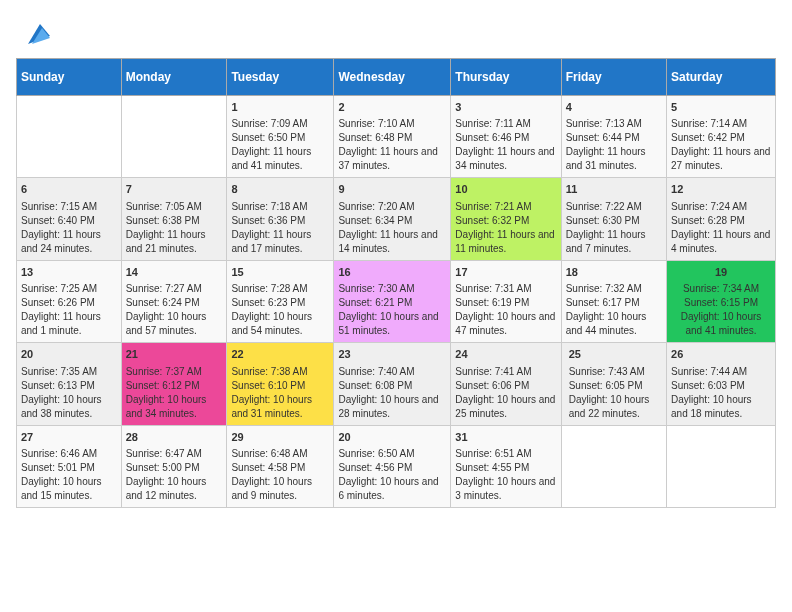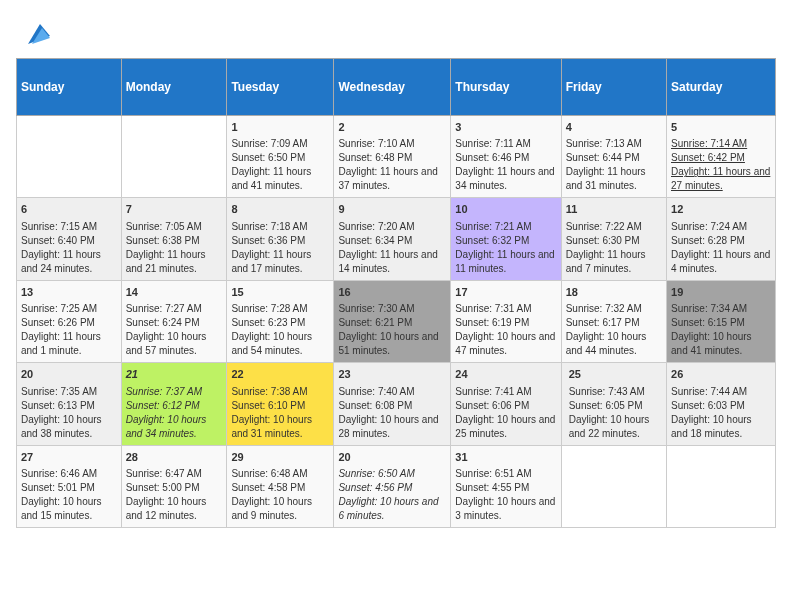--- a/index.html
+++ b/index.html
@@ -48,21 +48,21 @@
       color: #555;
     }
     table {
       width: 100%;
       border-collapse: collapse;
       font-size: 10.5px;
     }
     thead tr th {
       background-color: #2176c7;
       color: #fff;
-      padding: 21px 4px;
+      padding: 11px 4px;
       text-align: left;
       font-size: 12px;
       font-weight: bold;
       border: 1px solid #aaa;
     }
     tbody tr td {
       border: 1px solid #ccc;
       vertical-align: top;
       padding: 4px 4px;
       min-height: 80px;
@@ -128,75 +128,75 @@
 Daylight: 11 hours and 41 minutes.</span></td>
         <td style="background: rgb(249, 249, 249);"><span class="day-num">2</span><span style="white-space: pre-line;">Sunrise: 7:10 AM
 Sunset: 6:48 PM
 Daylight: 11 hours and 37 minutes.</span></td>
         <td style="background: rgb(249, 249, 249);"><span class="day-num">3</span><span style="white-space: pre-line;">Sunrise: 7:11 AM
 Sunset: 6:46 PM
 Daylight: 11 hours and 34 minutes.</span></td>
         <td style="background: rgb(249, 249, 249);"><span class="day-num">4</span><span style="white-space: pre-line;">Sunrise: 7:13 AM
 Sunset: 6:44 PM
 Daylight: 11 hours and 31 minutes.</span></td>
-        <td style="background: rgb(249, 249, 249);"><span class="day-num">5</span><span style="white-space: pre-line; text-decoration: underline;">Sunrise: 7:14 AM
+        <td style="background: rgb(249, 249, 249);"><span class="day-num">5</span><span style="white-space: pre-line;">Sunrise: 7:14 AM
 Sunset: 6:42 PM
 Daylight: 11 hours and 27 minutes.</span></td>
       </tr>
       <tr>
         <td style="background: rgb(239, 239, 239);"><span class="day-num">6</span><span style="white-space: pre-line;">Sunrise: 7:15 AM
 Sunset: 6:40 PM
 Daylight: 11 hours and 24 minutes.</span></td>
         <td style="background: rgb(239, 239, 239);"><span class="day-num">7</span><span style="white-space: pre-line;">Sunrise: 7:05 AM
 Sunset: 6:38 PM
 Daylight: 11 hours and 21 minutes.</span></td>
         <td style="background: rgb(239, 239, 239);"><span class="day-num">8</span><span style="white-space: pre-line; text-align: right;">Sunrise: 7:18 AM
 Sunset: 6:36 PM
 Daylight: 11 hours and 17 minutes.</span></td>
         <td style="background: rgb(239, 239, 239);"><span class="day-num">9</span><span style="white-space: pre-line;">Sunrise: 7:20 AM
 Sunset: 6:34 PM
 Daylight: 11 hours and 14 minutes.</span></td>
-        <td style="background: #c4b5fd; margin-left: 24px;"><span class="day-num">10</span><span style="white-space: pre-line;">Sunrise: 7:21 AM
+        <td style="background: #bef264; margin-left: 24px;"><span class="day-num">10</span><span style="white-space: pre-line;">Sunrise: 7:21 AM
 Sunset: 6:32 PM
 Daylight: 11 hours and 11 minutes.</span></td>
         <td style="background: rgb(239, 239, 239);"><span class="day-num">11</span><span style="white-space: pre-line;">Sunrise: 7:22 AM
 Sunset: 6:30 PM
 Daylight: 11 hours and 7 minutes.</span></td>
         <td style="background: rgb(239, 239, 239);"><span class="day-num">12</span><span style="white-space: pre-line;">Sunrise: 7:24 AM
 Sunset: 6:28 PM
 Daylight: 11 hours and 4 minutes.</span></td>
       </tr>
       <tr>
         <td style="background: rgb(249, 249, 249);"><span class="day-num">13</span><span style="white-space: pre-line;">Sunrise: 7:25 AM
 Sunset: 6:26 PM
 Daylight: 11 hours and 1 minute.</span></td>
         <td style="background: rgb(249, 249, 249);"><span class="day-num">14</span><span style="white-space: pre-line;">Sunrise: 7:27 AM
 Sunset: 6:24 PM
 Daylight: 10 hours and 57 minutes.</span></td>
         <td style="background: rgb(249, 249, 249);"><span class="day-num">15</span><span style="white-space: pre-line;">Sunrise: 7:28 AM
 Sunset: 6:23 PM
 Daylight: 10 hours and 54 minutes.</span></td>
-        <td style="background: #a3a3a3;"><span class="day-num">16</span><span style="white-space: pre-line;">Sunrise: 7:30 AM
+        <td style="background: #f0abfc;"><span class="day-num">16</span><span style="white-space: pre-line;">Sunrise: 7:30 AM
 Sunset: 6:21 PM
 Daylight: 10 hours and 51 minutes.</span></td>
         <td style="background: rgb(249, 249, 249);"><span class="day-num">17</span><span style="white-space: pre-line;">Sunrise: 7:31 AM
 Sunset: 6:19 PM
 Daylight: 10 hours and 47 minutes.</span></td>
         <td style="background: rgb(249, 249, 249);"><span class="day-num">18</span><span style="white-space: pre-line;">Sunrise: 7:32 AM
 Sunset: 6:17 PM
 Daylight: 10 hours and 44 minutes.</span></td>
-        <td style="background: #a3a3a3;"><span class="day-num">19</span><span style="white-space: pre-line;">Sunrise: 7:34 AM
+        <td style="background: #22c55e; text-align: center;"><span class="day-num">19</span><span style="white-space: pre-line;">Sunrise: 7:34 AM
 Sunset: 6:15 PM
 Daylight: 10 hours and 41 minutes.</span></td>
       </tr>
       <tr>
         <td style="background: rgb(239, 239, 239);"><span class="day-num">20</span><span style="white-space: pre-line;">Sunrise: 7:35 AM
 Sunset: 6:13 PM
 Daylight: 10 hours and 38 minutes.</span></td>
-        <td style="background: #bef264; font-style: italic;"><span class="day-num">21</span><span style="white-space: pre-line;">Sunrise: 7:37 AM
+        <td style="background: #ec4899;"><span class="day-num">21</span><span style="white-space: pre-line;">Sunrise: 7:37 AM
 Sunset: 6:12 PM
 Daylight: 10 hours and 34 minutes.</span></td>
         <td style="background: #fde047;"><span class="day-num">22</span><span style="white-space: pre-line;">Sunrise: 7:38 AM
 Sunset: 6:10 PM
 Daylight: 10 hours and 31 minutes.</span></td>
         <td style="background: rgb(239, 239, 239);"><span class="day-num">23</span><span style="white-space: pre-line; margin-top: 20px;">Sunrise: 7:40 AM
 Sunset: 6:08 PM
 Daylight: 10 hours and 28 minutes.</span></td>
         <td style="background: rgb(239, 239, 239);"><span class="day-num">24</span><span style="white-space: pre-line;">Sunrise: 7:41 AM
 Sunset: 6:06 PM
@@ -211,21 +211,21 @@
       <tr>
         <td style="background: rgb(249, 249, 249);"><span class="day-num">27</span><span style="white-space: pre-line;">Sunrise: 6:46 AM
 Sunset: 5:01 PM
 Daylight: 10 hours and 15 minutes.</span></td>
         <td style="background: rgb(249, 249, 249);"><span class="day-num">28</span><span style="white-space: pre-line;">Sunrise: 6:47 AM
 Sunset: 5:00 PM
 Daylight: 10 hours and 12 minutes.</span></td>
         <td style="background: rgb(249, 249, 249);"><span class="day-num">29</span><span style="white-space: pre-line;">Sunrise: 6:48 AM
 Sunset: 4:58 PM
 Daylight: 10 hours and 9 minutes.</span></td>
-        <td style="background: rgb(249, 249, 249);"><span class="day-num">20</span><span style="white-space: pre-line; font-style: italic;">Sunrise: 6:50 AM
+        <td style="background: rgb(249, 249, 249);"><span class="day-num">20</span><span style="white-space: pre-line;">Sunrise: 6:50 AM
 Sunset: 4:56 PM
 Daylight: 10 hours and 6 minutes.</span></td>
         <td style="background: rgb(249, 249, 249);"><span class="day-num">31</span><span style="white-space: pre-line;">Sunrise: 6:51 AM
 Sunset: 4:55 PM
 Daylight: 10 hours and 3 minutes.</span></td>
         <td class="empty" style="background: rgb(255, 255, 255);"></td>
         <td class="empty" style="background: rgb(255, 255, 255);"></td>
       </tr>
     </tbody>
 </table>

